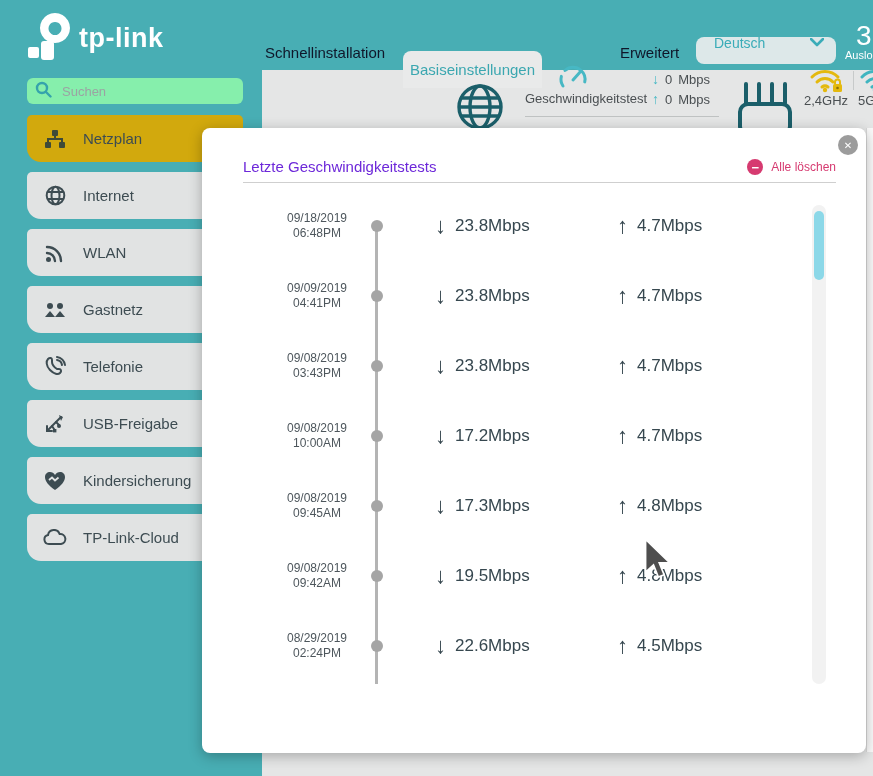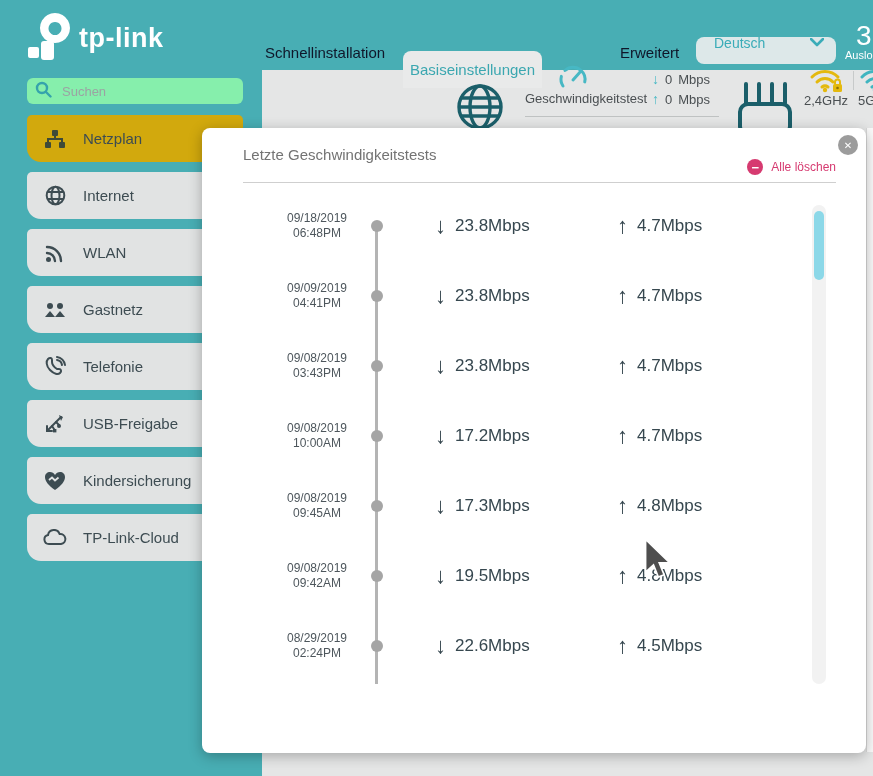--- a/index.html
+++ b/index.html
@@ -47,21 +47,21 @@
   .side-item.selected{background:#d2a90d;}
   .side-item .si{width:24px;display:flex;justify-content:center;}
 
   
   #modal-scroll-strip{position:absolute;left:866px;top:128px;width:7px;height:624px;background:#fafafa;
     border-left:1px solid #d9d9d9;z-index:9;}
   #modal{position:absolute;left:202px;top:128px;width:664px;height:625px;background:#fff;border-radius:8px;
     box-shadow:0 3px 14px rgba(0,0,0,.28);z-index:10;}
   #modal-close{position:absolute;left:636px;top:7px;width:20px;height:20px;border-radius:50%;
     background:#9c9c9c;color:#fff;font-size:10px;font-weight:bold;display:flex;align-items:center;justify-content:center;}
-  #modal-title{position:absolute;left:41px;top:18px;font-size:15px;color:#737373;}
+  #modal-title{position:absolute;left:41px;top:30px;font-size:15px;color:#6d28d9;}
   #clear-all{position:absolute;right:30px;top:31px;display:flex;align-items:center;gap:8px;}
   #clear-all .minus{width:16px;height:16px;border-radius:50%;background:#d63a70;color:#fff;font-size:13px;
     font-weight:bold;display:flex;align-items:center;justify-content:center;line-height:1;}
   #clear-all .cl-label{color:#d63a70;font-size:12px;}
   #modal-divider{position:absolute;left:41px;top:54px;width:593px;height:1px;background:#cfcfcf;}
   #timeline-line{position:absolute;left:173px;top:98px;width:3px;height:458px;background:#b4b4b4;}
   #rows{position:absolute;left:0;top:63px;width:723px;}
   .st-row{position:relative;height:70px;}
   .st-date{position:absolute;left:75px;top:0;width:80px;height:100%;display:flex;flex-direction:column;
     justify-content:center;align-items:center;font-size:12px;line-height:15px;color:#4d565c;}

